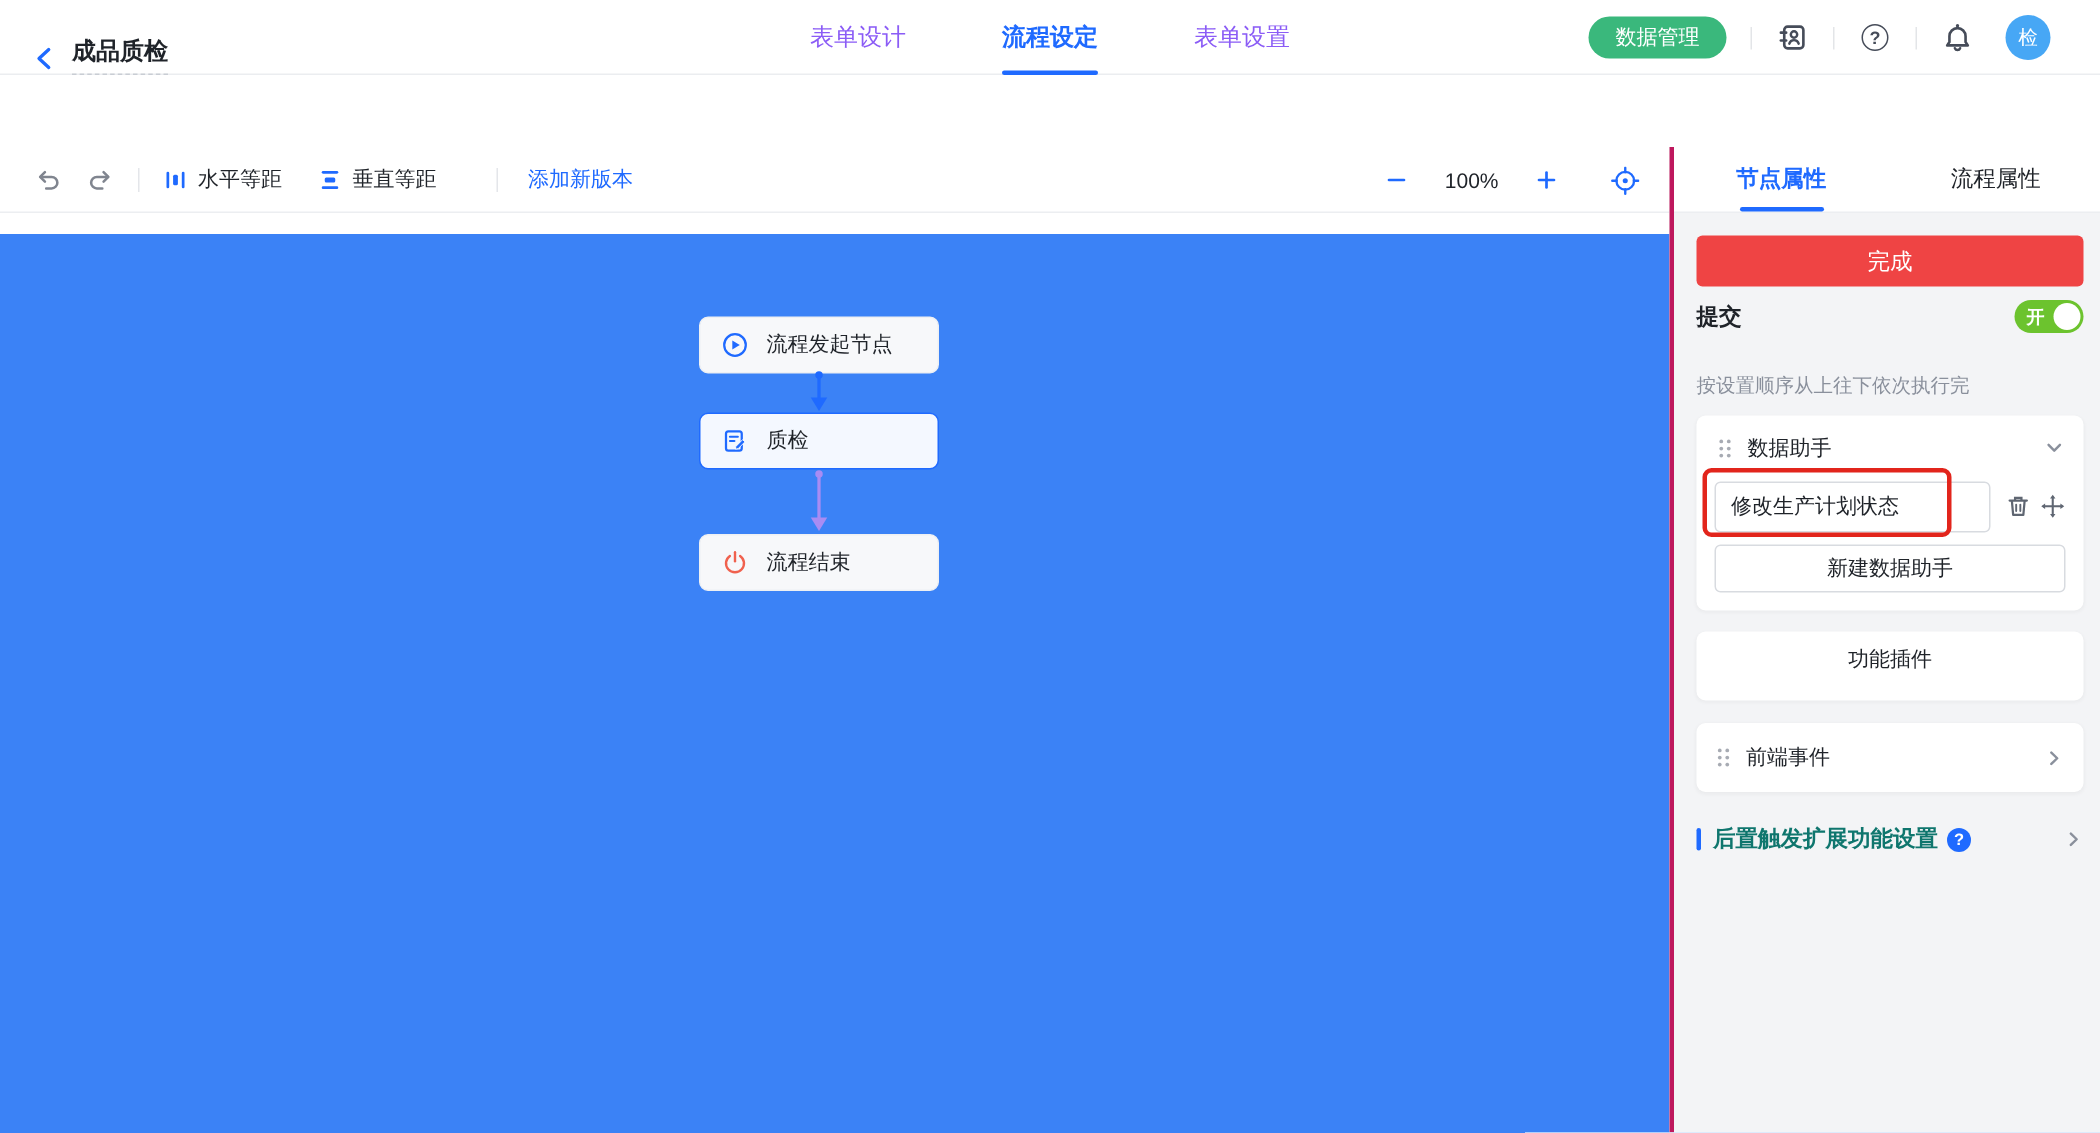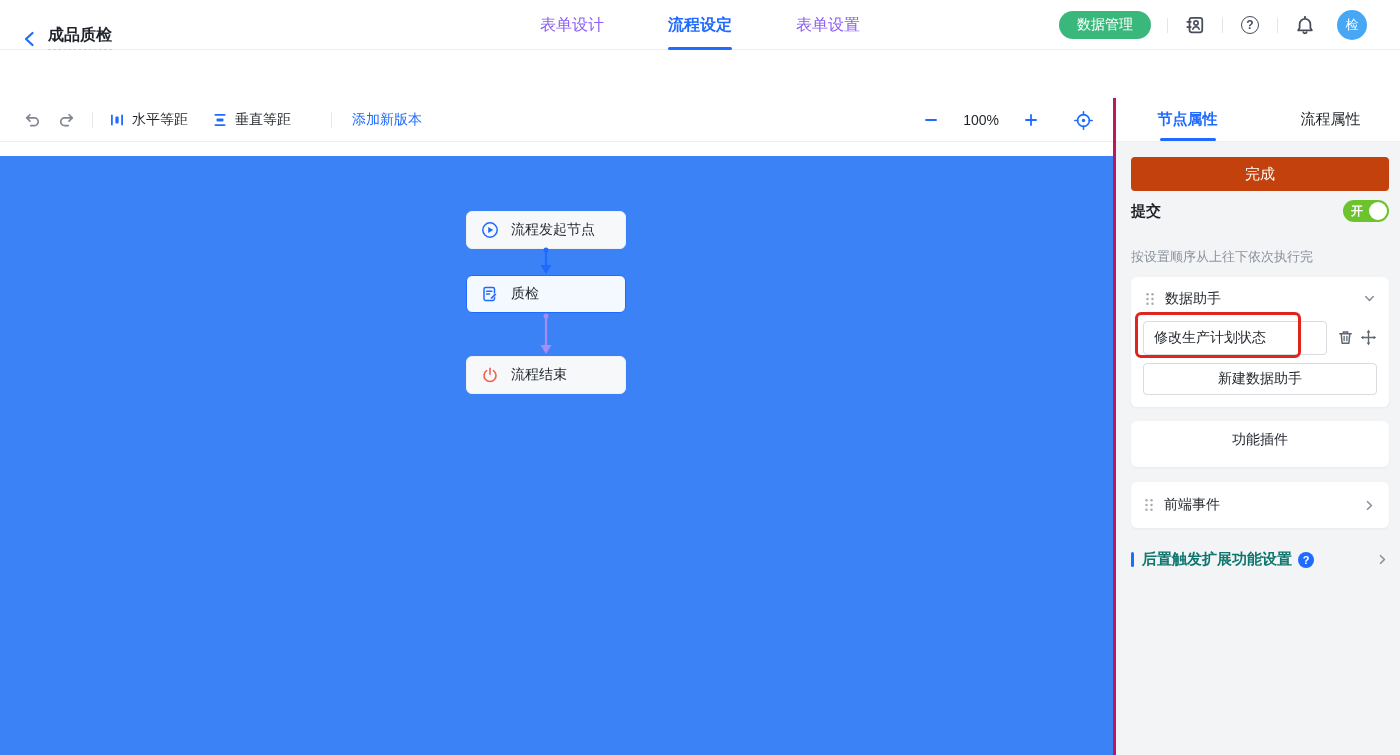--- a/index.html
+++ b/index.html
@@ -56,21 +56,21 @@
   .node span { font-size:14px; color:#1f2329; }
   .n1 { top:55px; } .n2 { top:119px; } .n3 { top:200px; }
   .edges { position:absolute; left:526px; top:90px; }
 
   
   .panel { position:absolute; left:1113px; top:98px; width:289px; height:657px; background:#f3f4f6; border-left:3px solid #be185d; }
   .p-tabs { position:absolute; left:0; top:0; width:100%; height:44px; background:#fff; border-bottom:1px solid #eceef1; display:flex; }
   .p-tab { position:relative; flex:1; display:flex; align-items:center; justify-content:center; font-size:15px; color:#1f2329; cursor:pointer; }
   .p-tab.active { color:#1f6aff; font-weight:600; }
   .p-tab .tab-line { position:absolute; bottom:0; left:50%; transform:translateX(-50%); width:56px; height:3px; border-radius:2px; background:#1f6aff; }
-  .btn-finish { position:absolute; left:15px; top:59px; width:258px; height:34px; background:#c2410c; border:none; border-radius:4px; color:#fff; font-size:15px; cursor:pointer; }
+  .btn-finish { position:absolute; left:15px; top:59px; width:258px; height:34px; background:#ef4444; border:none; border-radius:4px; color:#fff; font-size:15px; cursor:pointer; }
   .submit-label { position:absolute; left:15px; top:104px; font-size:15px; font-weight:700; }
   .toggle { position:absolute; left:227px; top:102px; width:46px; height:22px; border-radius:11px; background:#6cc32e; cursor:pointer; }
   .toggle .tg-text { position:absolute; left:8px; top:4px; font-size:12px; color:#fff; font-weight:700; line-height:14px; }
   .toggle .knob { position:absolute; right:2px; top:2px; width:18px; height:18px; border-radius:50%; background:#fff; }
   .helper { position:absolute; left:15px; top:150px; font-size:13px; color:#8a909c; }
   .card { position:absolute; left:15px; width:258px; background:#fff; border-radius:6px; box-shadow:0 1px 3px rgba(31,35,41,.05); }
   .card-da { top:179px; height:130px; }
   .card-row-head { position:absolute; left:14px; top:13px; display:flex; align-items:center; gap:10px; }
   .card-title { font-size:14px; color:#1f2329; }
   .chev-abs { position:absolute; right:13px; top:15px; cursor:pointer; }

